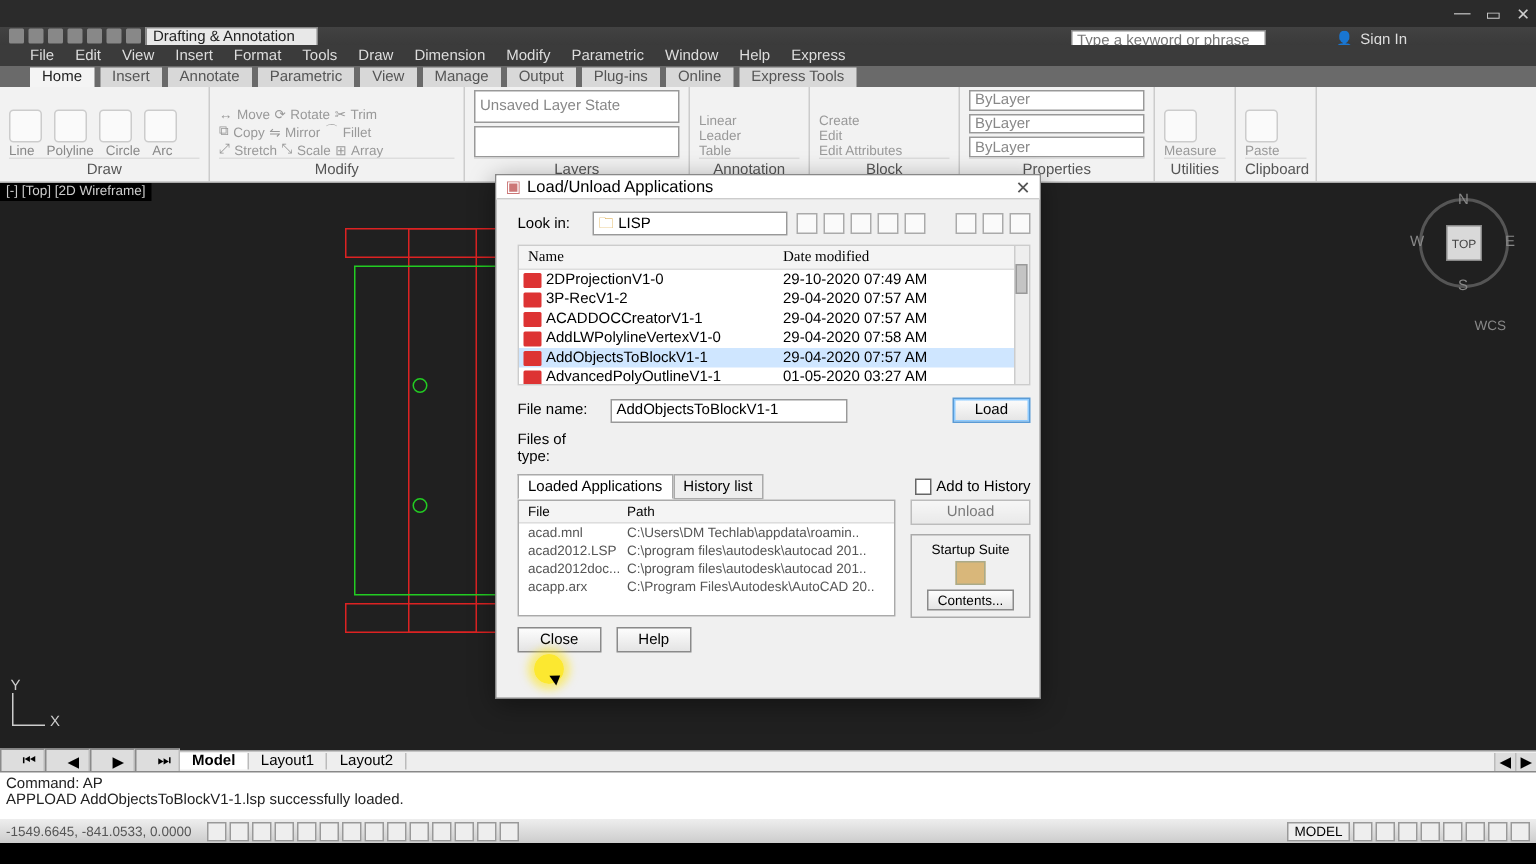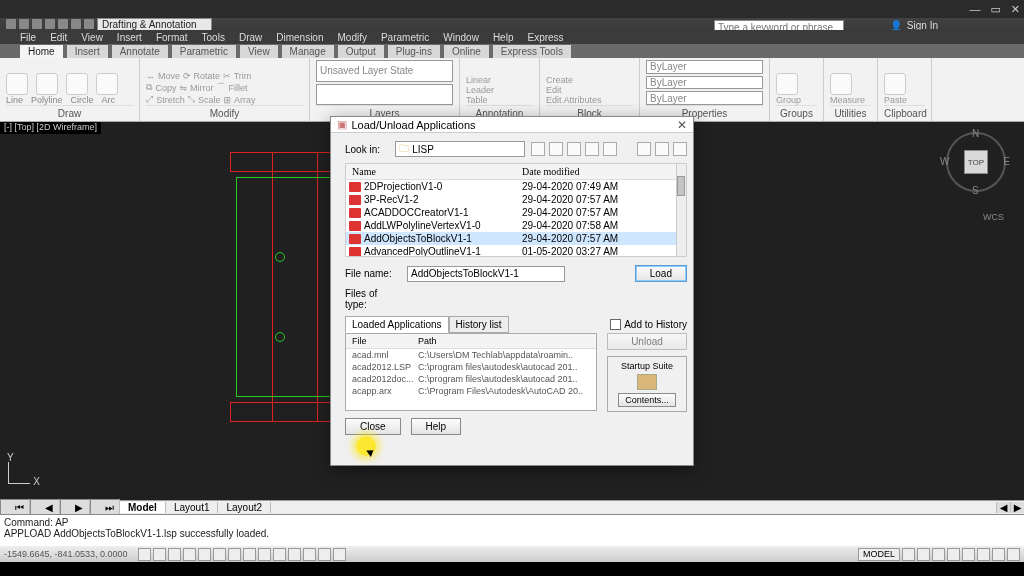--- a/index.html
+++ b/index.html
@@ -223,25 +223,20 @@
     <div class="label">Block</div>
   </div>
   <div class="panel" style="width:130px">
     <div class="combo">ByLayer</div>
     <div class="combo" style="margin-top:2px;">ByLayer</div>
     <div class="combo" style="margin-top:2px;">ByLayer</div>
     <div class="label">Properties</div>
   </div>
   <div class="panel" style="width:54px">
     <div class="big"></div>
-    <div class="mini">Group</div>
-    <div class="label">Groups</div>
-  </div>
-  <div class="panel" style="width:54px">
-    <div class="big"></div>
     <div class="mini">Measure</div>
     <div class="label">Utilities</div>
   </div>
   <div class="panel" style="width:54px">
     <div class="big"></div>
     <div class="mini">Paste</div>
     <div class="label">Clipboard</div>
   </div>
 </div>
 
@@ -355,21 +350,21 @@
 
     <div class="file-list">
       <div class="file-hdr">
         <div class="col-name">Name</div>
         <div class="col-date">Date modified</div>
       </div>
       <div id="file-rows">
           <div class="file-row">
             <div class="fi"></div>
             <div class="col-name" style="width:158px;">2DProjectionV1-0</div>
-            <div class="col-date">29-04-2020 07:49 AM</div>
+            <div class="col-date">29-10-2020 07:49 AM</div>
           </div>
           <div class="file-row">
             <div class="fi"></div>
             <div class="col-name" style="width:158px;">3P-RecV1-2</div>
             <div class="col-date">29-04-2020 07:57 AM</div>
           </div>
           <div class="file-row">
             <div class="fi"></div>
             <div class="col-name" style="width:158px;">ACADDOCCreatorV1-1</div>
             <div class="col-date">29-04-2020 07:57 AM</div>

